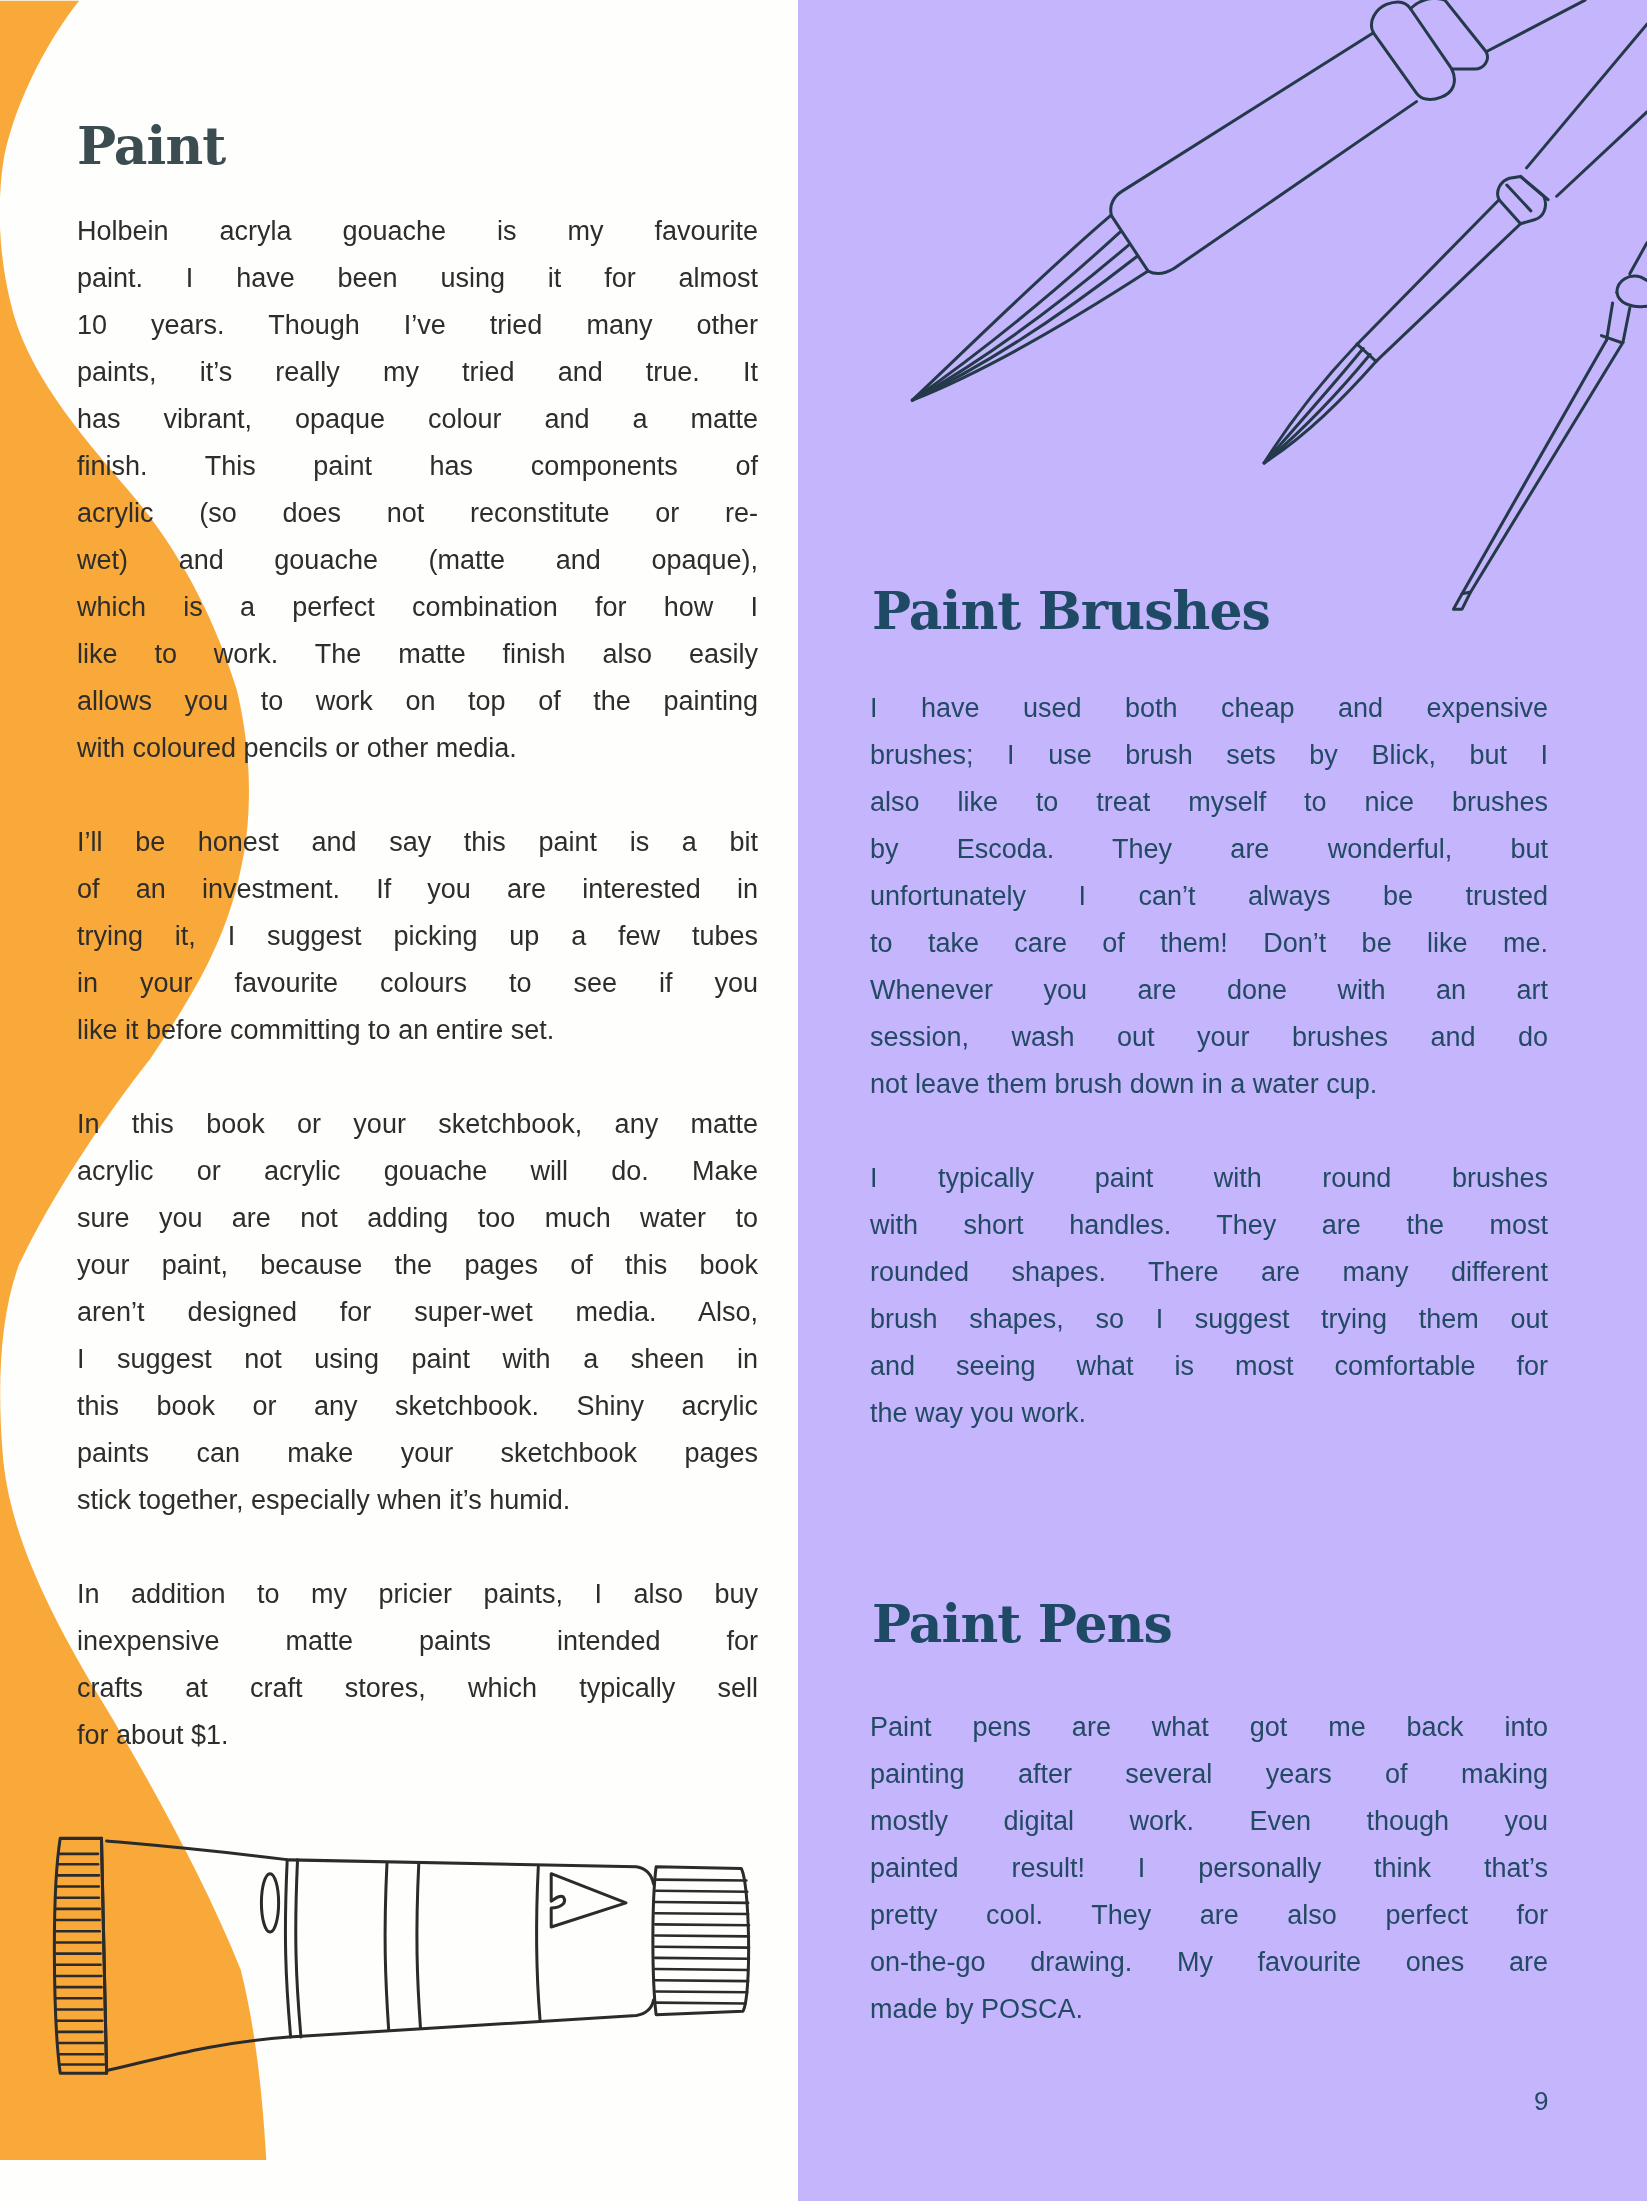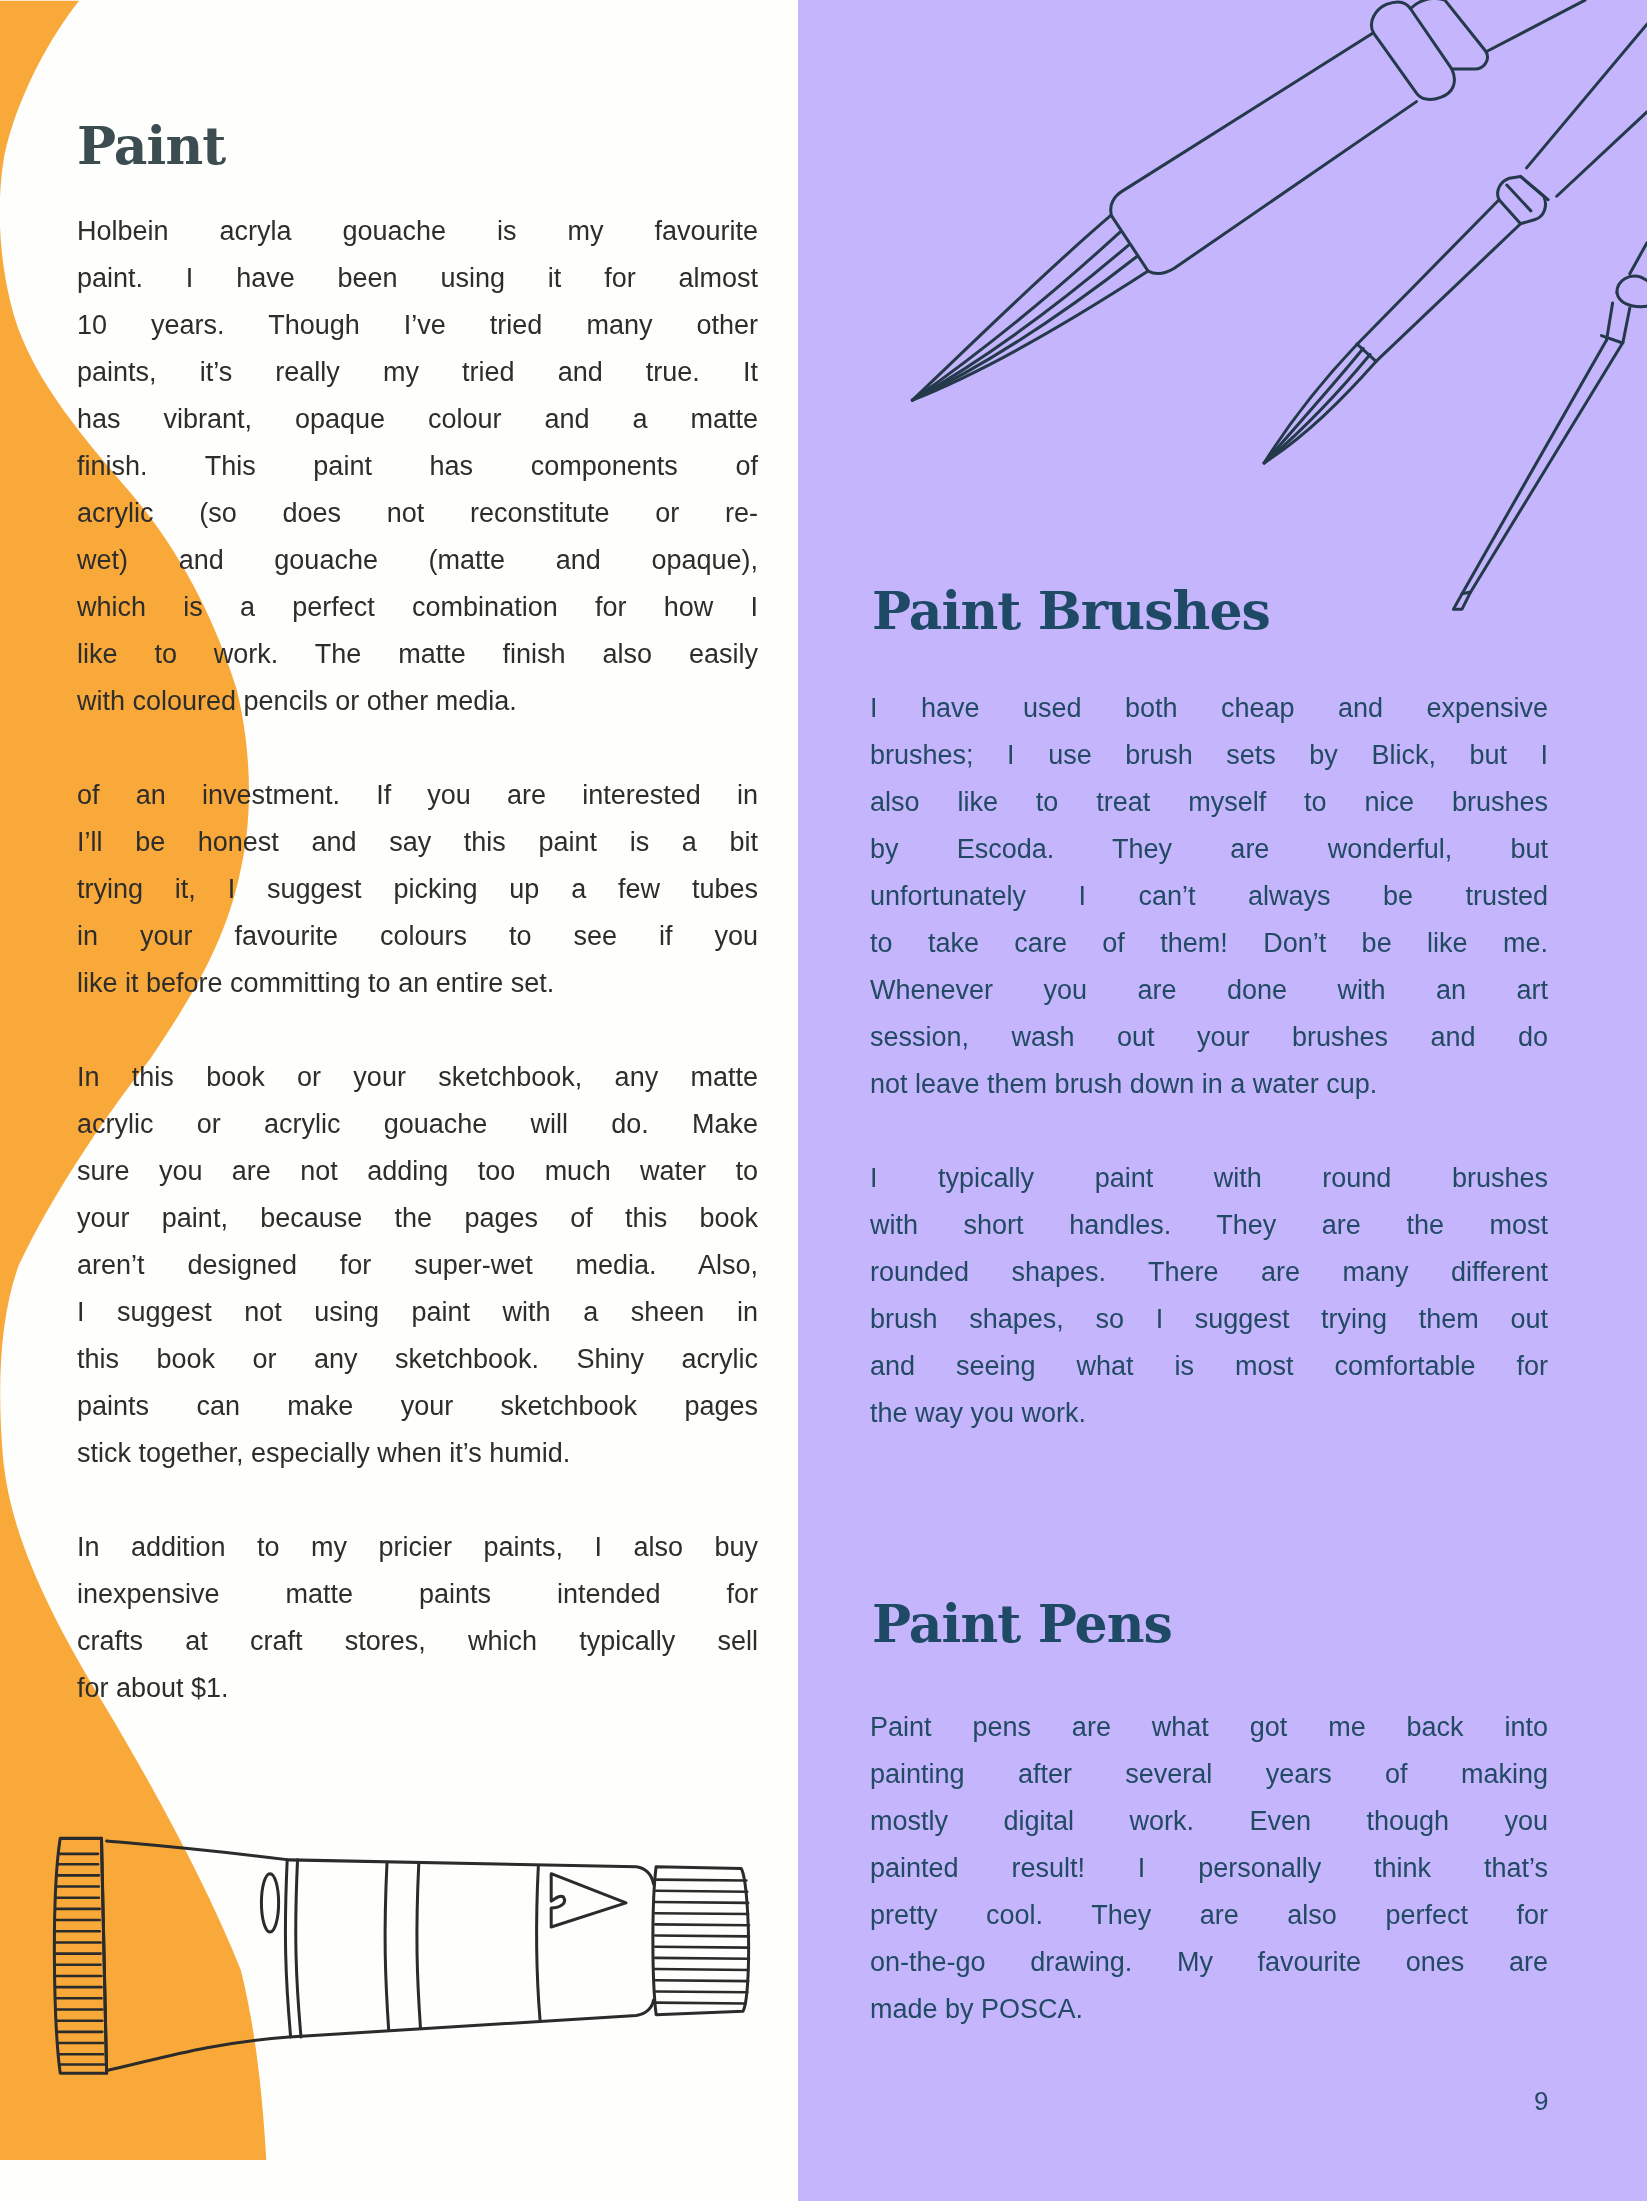--- a/index.html
+++ b/index.html
@@ -54,25 +54,26 @@
       <span class="line">Holbein acryla gouache is my favourite</span>
       <span class="line">paint. I have been using it for almost</span>
       <span class="line">10 years. Though I’ve tried many other</span>
       <span class="line">paints, it’s really my tried and true. It</span>
       <span class="line">has vibrant, opaque colour and a matte</span>
       <span class="line">finish. This paint has components of</span>
       <span class="line">acrylic (so does not reconstitute or re-</span>
       <span class="line">wet) and gouache (matte and opaque),</span>
       <span class="line">which is a perfect combination for how I</span>
       <span class="line">like to work. The matte finish also easily</span>
+      <span class="line">allows you to work on top of the painting</span>
       <span class="line last">with coloured pencils or other media.</span>
     </p>
     <p class="para">
+      <span class="line">I’ll be honest and say this paint is a bit</span>
       <span class="line">of an investment. If you are interested in</span>
-      <span class="line">I’ll be honest and say this paint is a bit</span>
       <span class="line">trying it, I suggest picking up a few tubes</span>
       <span class="line">in your favourite colours to see if you</span>
       <span class="line last">like it before committing to an entire set.</span>
     </p>
     <p class="para">
       <span class="line">In this book or your sketchbook, any matte</span>
       <span class="line">acrylic or acrylic gouache will do. Make</span>
       <span class="line">sure you are not adding too much water to</span>
       <span class="line">your paint, because the pages of this book</span>
       <span class="line">aren’t designed for super-wet media. Also,</span>

